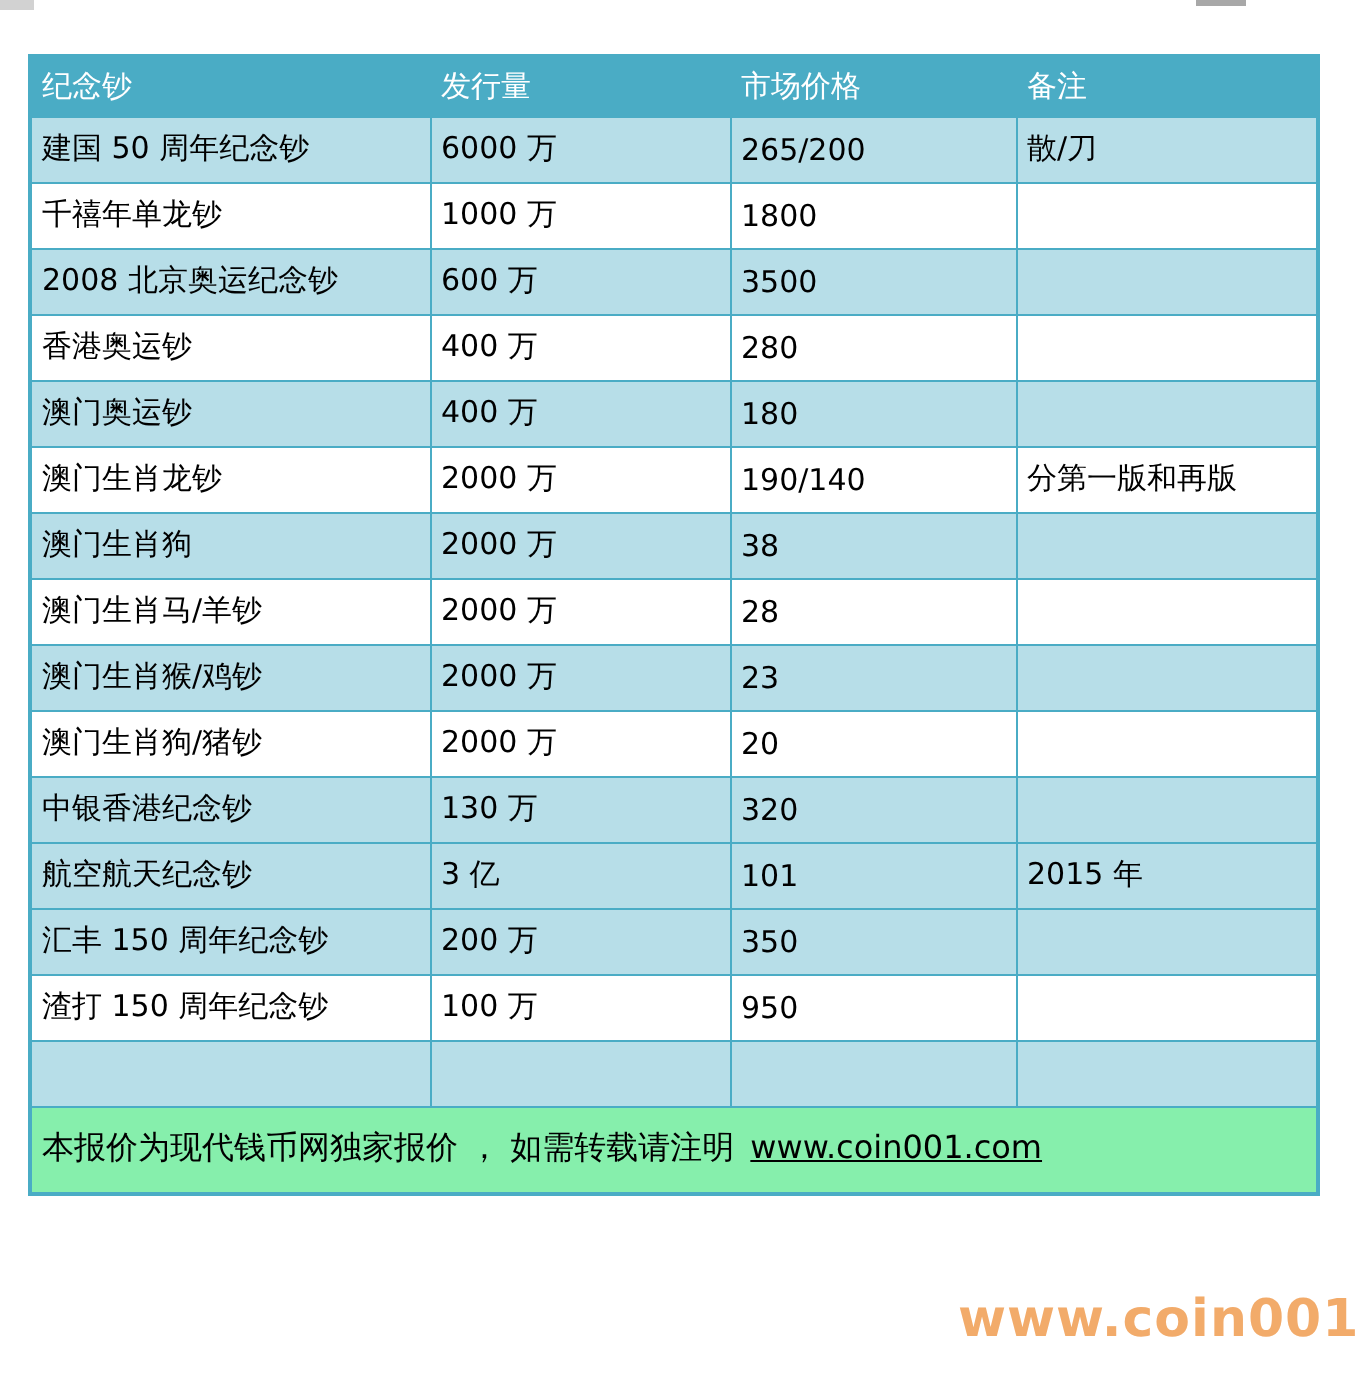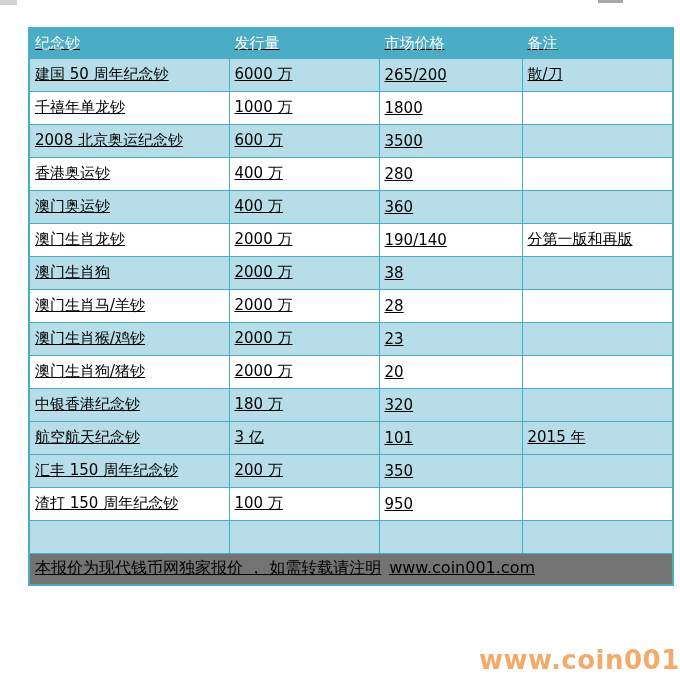--- a/index.html
+++ b/index.html
@@ -16,26 +16,25 @@
     font-family: "DejaVu Sans", "Liberation Sans", sans-serif;
     position: relative;
     overflow: hidden;
   }
   .artifact { position: absolute; }
   .artifact-left  { left: 0;   top: 0; width: 17px; height: 5px; background: #d2d2d2; }
   .artifact-right { left: 598px; top: 0; width: 25px; height: 3px; background: #a8a8a8; }
 
   table.price-table {
     position: absolute;
-    left: 28px; top: 27px;
+    left: 14px; top: 27px;
     width: 644px;
     border-collapse: collapse;
     table-layout: fixed;
     border: 2px solid var(--border-col);
-    text-decoration: underline;
   }
   col.c1 { width: 200px; }
   col.c2 { width: 150px; }
   col.c3 { width: 143px; }
   col.c4 { width: 151px; }
 
   th, td {
     border: 1px solid var(--border-col);
     padding: 0 5px;
     text-align: left;
@@ -49,23 +48,23 @@
     background: var(--header-bg);
     border-color: var(--header-bg);
     color: #ffffff;
     font-weight: normal;
     height: 30px;
   }
   tbody td { height: 33px; background: #ffffff; }
   tbody tr.alt td { background: var(--row-alt-bg); }
 
   tfoot td {
-    height: 32px;
+    height: 44px;
     font-size: 16px;
-    background: #737373;
+    background: #86efac;
     white-space: nowrap;
   }
   .footer-link {
     color: #000000;
     text-decoration: underline;
     margin-left: 8px;
     cursor: pointer;
   }
   .watermark {
     position: absolute;
@@ -122,21 +121,21 @@
       </tr>
       <tr>
         <td>香港奥运钞</td>
         <td>400 万</td>
         <td>280</td>
         <td></td>
       </tr>
       <tr class="alt">
         <td>澳门奥运钞</td>
         <td>400 万</td>
-        <td>360</td>
+        <td>180</td>
         <td></td>
       </tr>
       <tr>
         <td>澳门生肖龙钞</td>
         <td>2000 万</td>
         <td>190/140</td>
         <td>分第一版和再版</td>
       </tr>
       <tr class="alt">
         <td>澳门生肖狗</td>
@@ -157,21 +156,21 @@
         <td></td>
       </tr>
       <tr>
         <td>澳门生肖狗/猪钞</td>
         <td>2000 万</td>
         <td>20</td>
         <td></td>
       </tr>
       <tr class="alt">
         <td>中银香港纪念钞</td>
-        <td>180 万</td>
+        <td>130 万</td>
         <td>320</td>
         <td></td>
       </tr>
       <tr class="alt">
         <td>航空航天纪念钞</td>
         <td>3 亿</td>
         <td>101</td>
         <td>2015 年</td>
       </tr>
       <tr class="alt">

